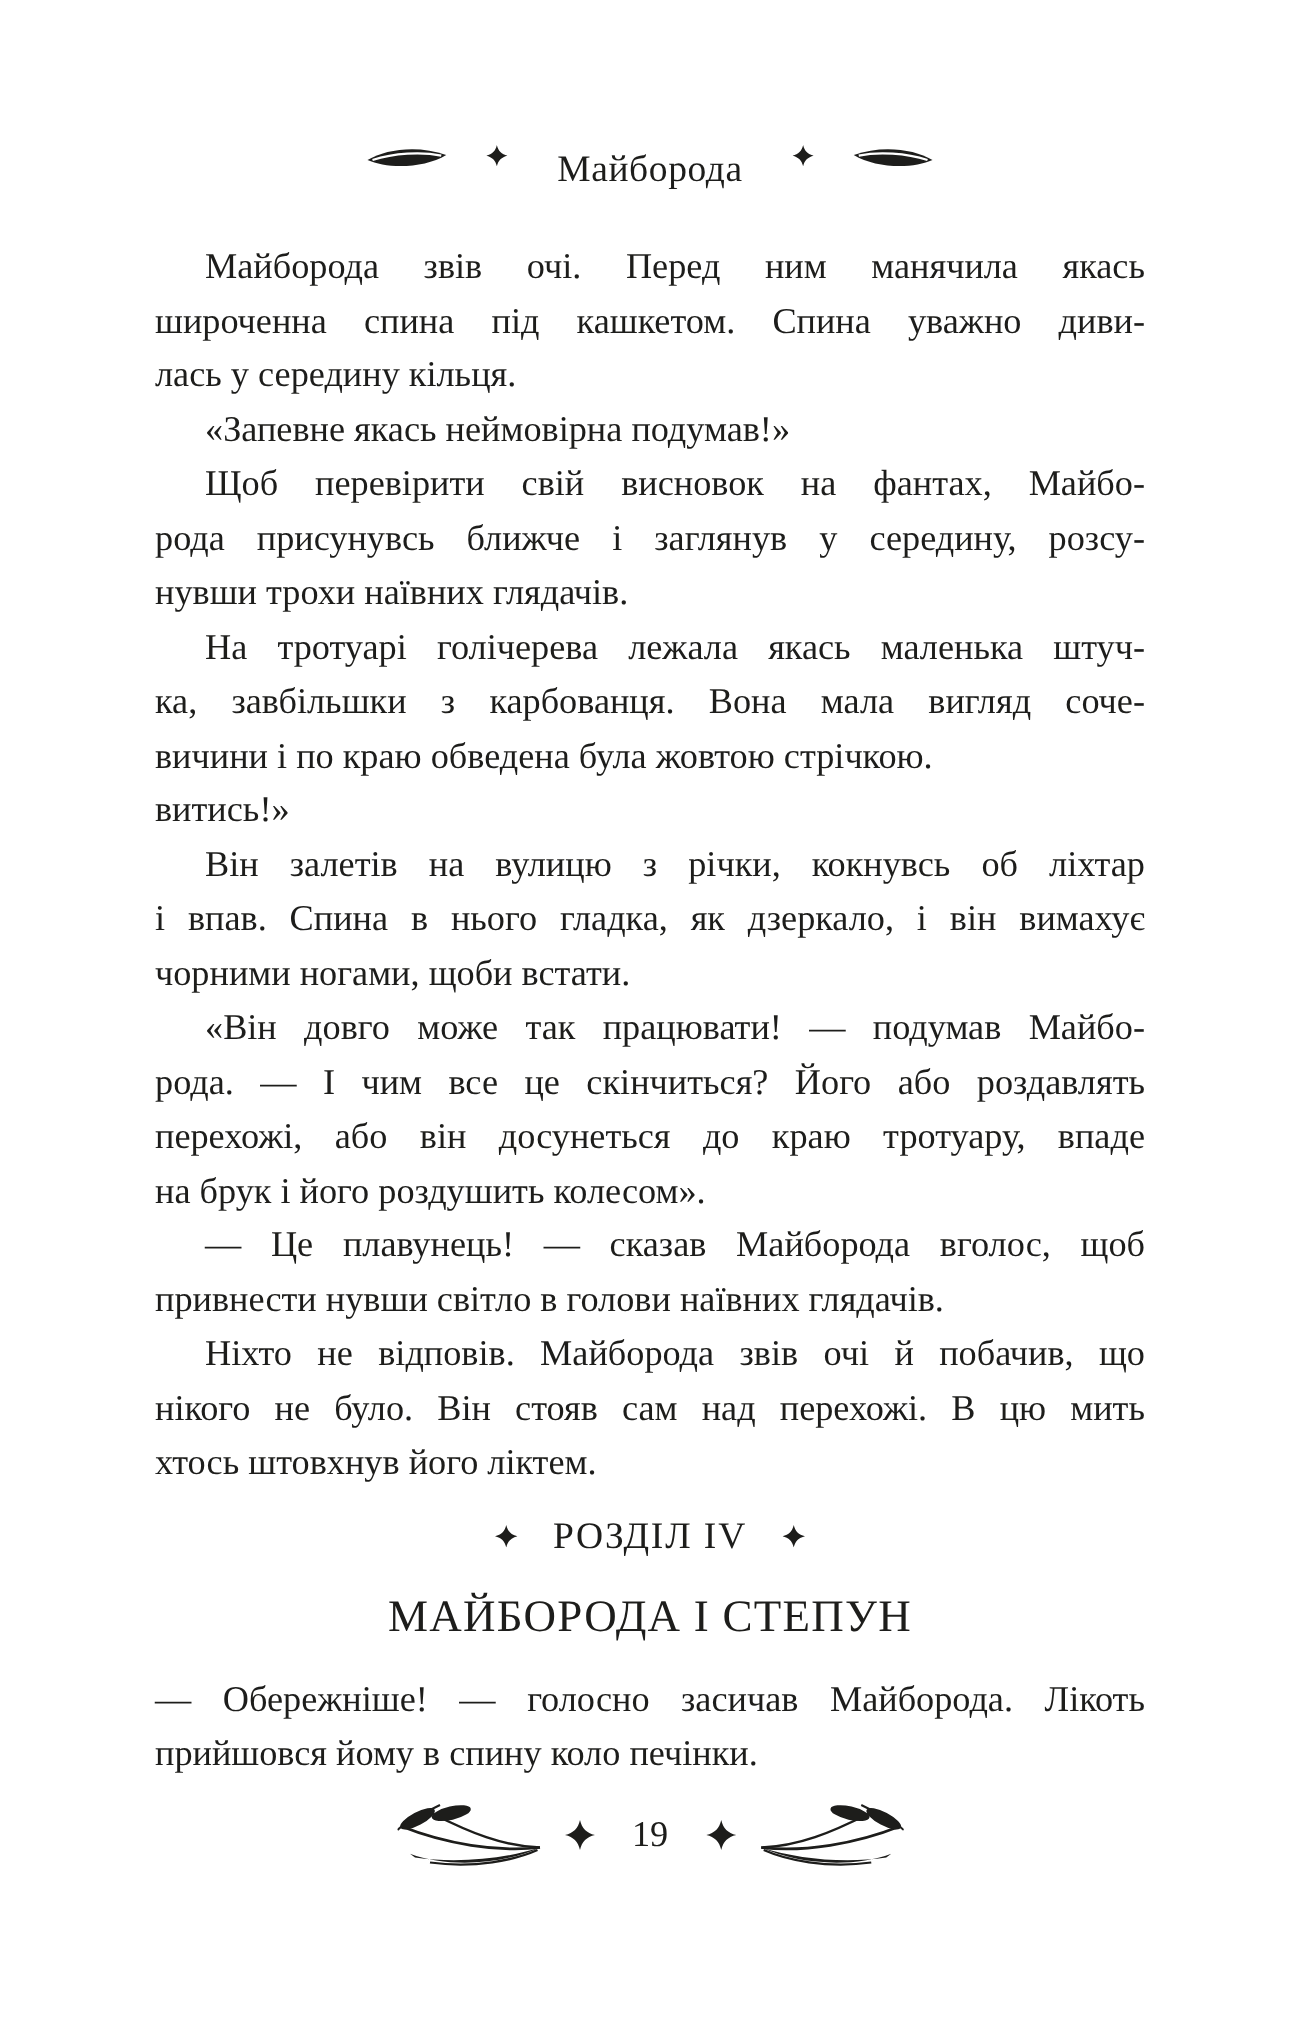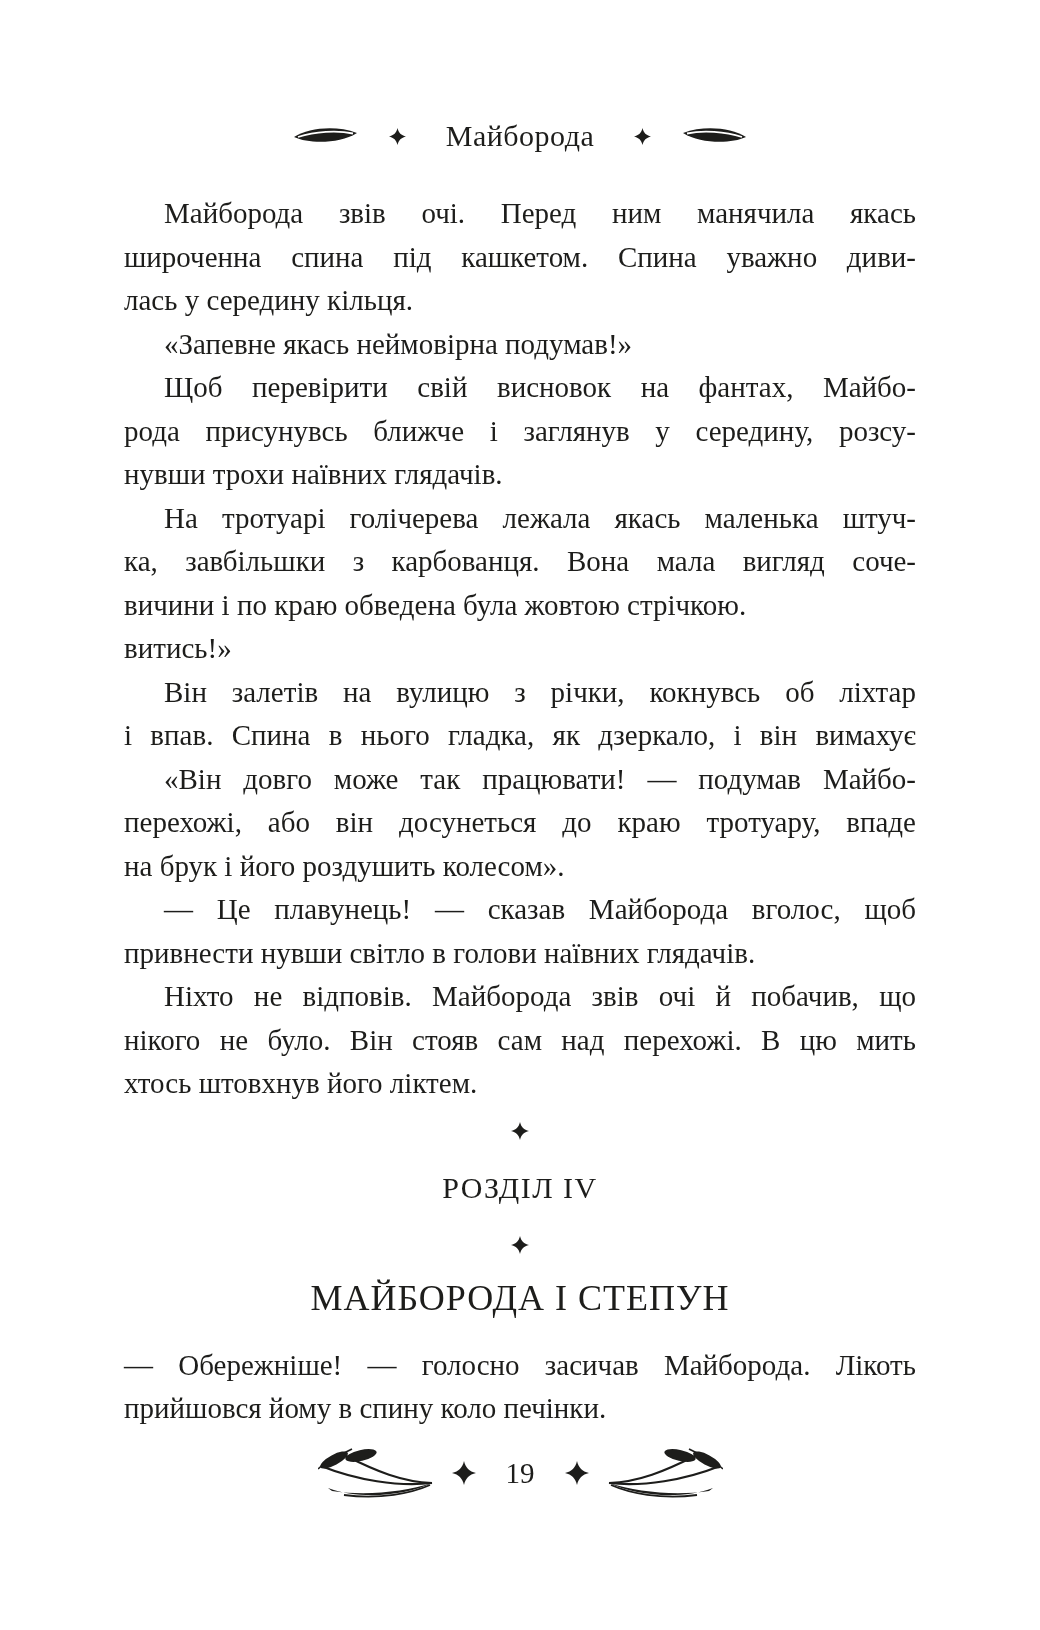--- a/index.html
+++ b/index.html
@@ -7,21 +7,21 @@
     position:relative;
     width:1040px;height:1630px;
     margin:0 auto;
     background:var(--paper,#ffffff);
     color:var(--ink,#1d1d1b);
     font-family:"Liberation Serif","DejaVu Serif",serif;
     overflow:hidden;
   }
   
   .running-head{
-    display:flex;align-items:center;justify-content:center;
+    display:flex;align-items:flex-start;justify-content:center;
     padding-top:116px;gap:16px;
   }
   .running-head .orn{flex:0 0 auto;display:block;}
   .running-head .star{margin:0 10px 0 14px;}
   .running-head .star.right{margin:0 14px 0 10px;}
   .running-head .title{
     font-size:30px;line-height:40px;letter-spacing:0.5px;
     margin:0 14px;white-space:nowrap;
   }
   .star-svg{display:block;fill:var(--ink,#1d1d1b);}
@@ -39,21 +39,21 @@
     text-align:justify;
     text-align-last:justify;
     white-space:normal;
   }
   .line.last{text-align-last:auto;}
   .line.indent{padding-left:40px;}
   
   .chapter-head{margin-top:16px;text-align:center;}
   .kicker{
     display:flex;align-items:center;justify-content:center;gap:28px;
-    font-size:30px;line-height:40px;letter-spacing:1.5px;flex-direction:column;
+    font-size:30px;line-height:40px;letter-spacing:1.5px;
   }
   .chapter-title{
     margin:22px 0 0 0;
     font-size:36px;line-height:44px;font-weight:normal;
     letter-spacing:1px;white-space:nowrap;
   }
   
   .page-footer{
     display:flex;align-items:center;justify-content:center;
     margin-top:16px;gap:0;
@@ -109,23 +109,25 @@
         <div class="line indent">На тротуарі голічерева лежала якась маленька штуч-</div>
         <div class="line">ка, завбільшки з карбованця. Вона мала вигляд соче-</div>
         <div class="line last">вичини і по краю обведена була жовтою стрічкою.</div>
       </div>
       <div class="para">
         <div class="line last">витись!»</div>
       </div>
       <div class="para">
         <div class="line indent">Він залетів на вулицю з річки, кокнувсь об ліхтар</div>
         <div class="line">і впав. Спина в нього гладка, як дзеркало, і він вимахує</div>
+        <div class="line last">чорними ногами, щоби встати.</div>
       </div>
       <div class="para">
         <div class="line indent">«Він довго може так працювати! — подумав Майбо-</div>
+        <div class="line">рода. — І чим все це скінчиться? Його або роздавлять</div>
         <div class="line">перехожі, або він досунеться до краю тротуару, впаде</div>
         <div class="line last">на брук і його роздушить колесом».</div>
       </div>
       <div class="para">
         <div class="line indent">— Це плавунець! — сказав Майборода вголос, щоб</div>
         <div class="line last">привнести нувши світло в голови наївних глядачів.</div>
       </div>
       <div class="para">
         <div class="line indent">Ніхто не відповів. Майборода звів очі й побачив, що</div>
         <div class="line">нікого не було. Він стояв сам над перехожі. В цю мить</div>

